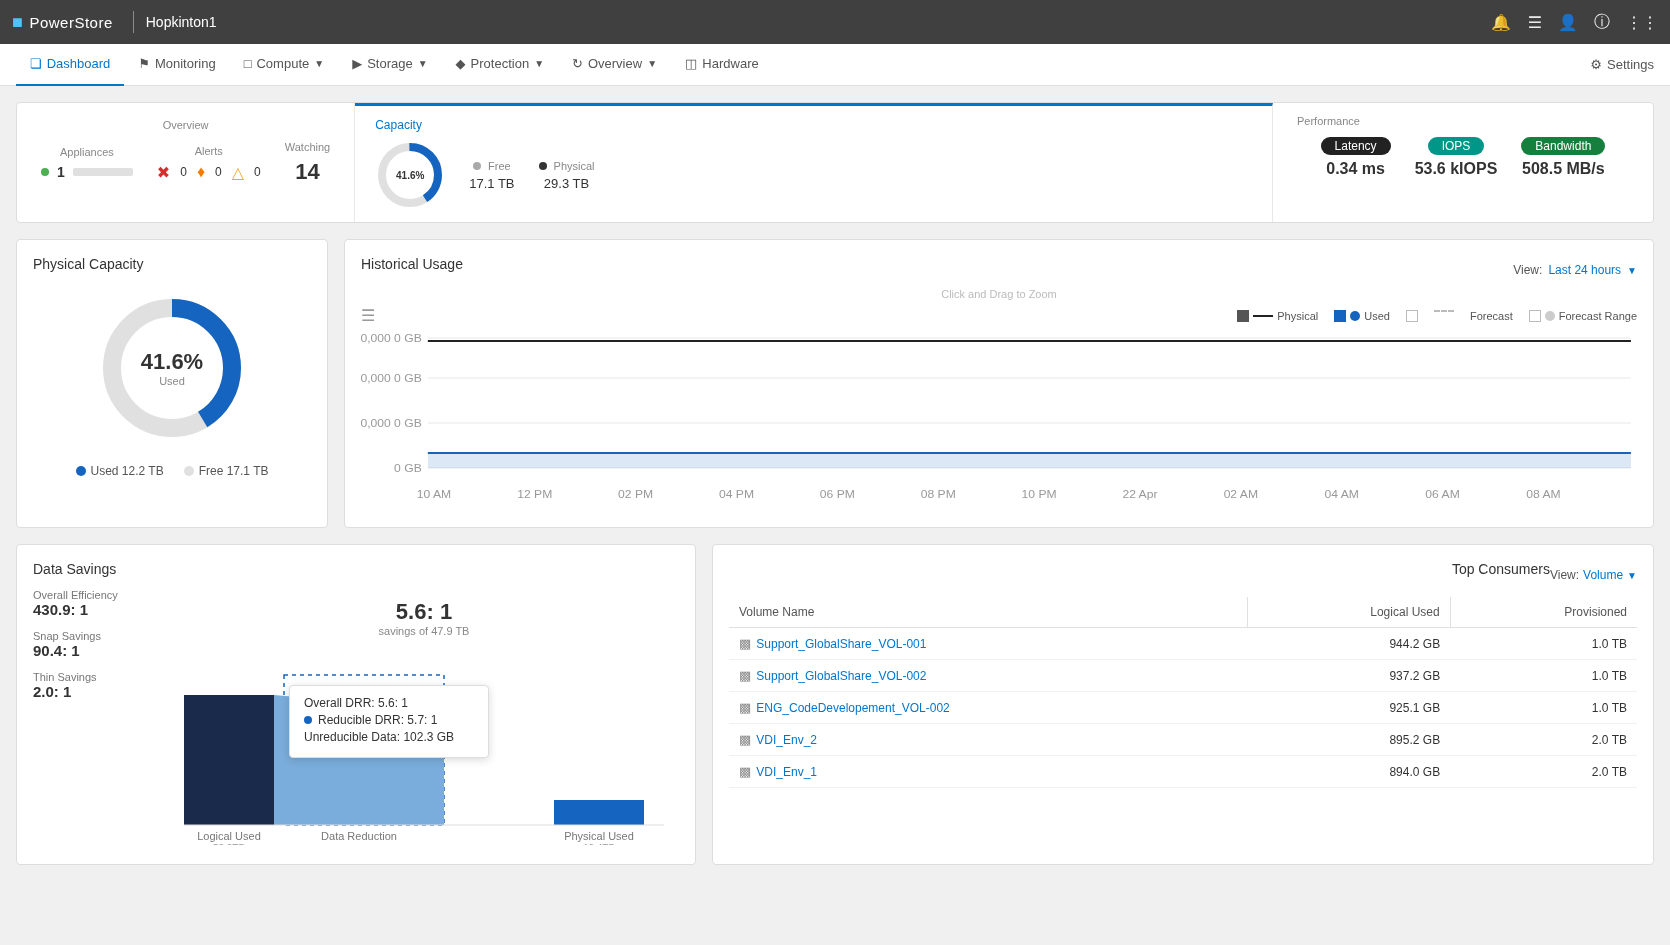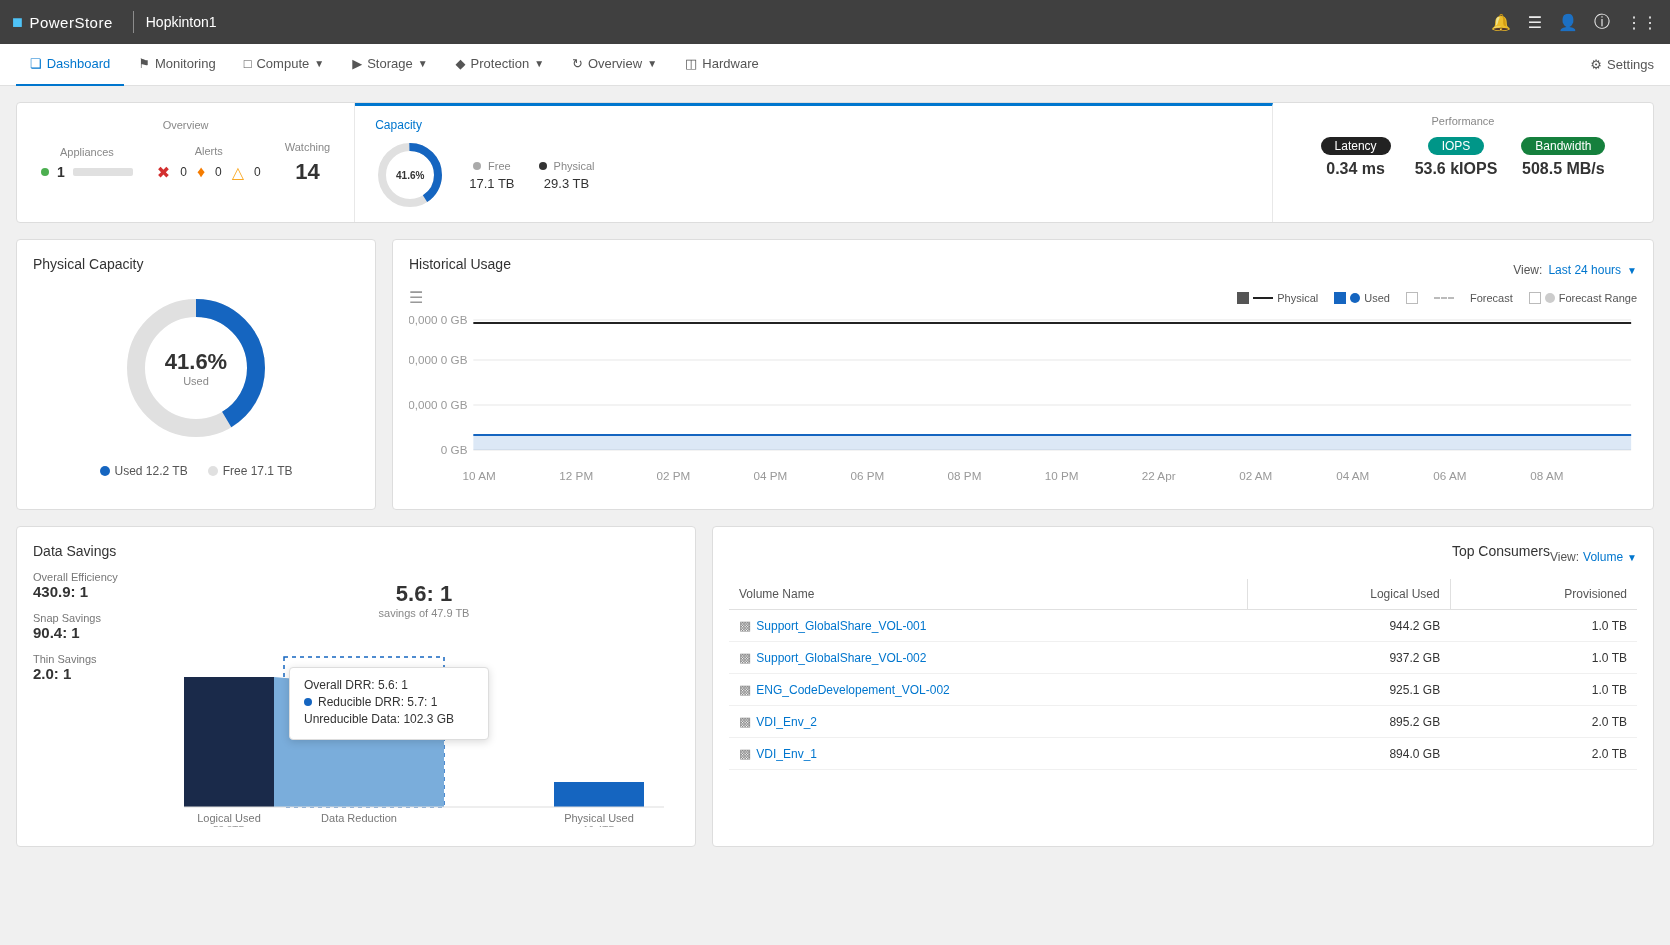--- a/index.html
+++ b/index.html
@@ -44,36 +44,36 @@
     .donut-small { position: relative; width: 70px; height: 70px; }
     .donut-label-small { position: absolute; top: 50%; left: 50%; transform: translate(-50%, -50%); font-size: 11px; font-weight: 600; color: #333; text-align: center; }
     .capacity-stats { display: flex; gap: 24px; }
     .cap-stat { text-align: center; }
     .cap-stat-label { font-size: 11px; color: #888; margin-bottom: 4px; }
     .cap-stat-dot { display: inline-block; width: 8px; height: 8px; border-radius: 50%; margin-right: 4px; }
     .cap-stat-val { font-size: 13px; font-weight: 500; }
 
     
     .performance-section { min-width: 380px; padding: 12px 24px; display: flex; flex-direction: column; }
-    .perf-title { font-size: 11px; color: #888; margin-bottom: 10px; text-align: center; }
+    .perf-title { font-size: 11px; color: #888; margin-bottom: 10px; text-align: left; }
     .perf-badges { display: flex; gap: 24px; justify-content: center; }
     .perf-badge { display: flex; flex-direction: column; align-items: center; gap: 5px; }
     .badge-pill { padding: 2px 14px; border-radius: 12px; font-size: 12px; color: white; font-weight: 500; }
     .badge-latency { background: #222; }
     .badge-iops { background: #009688; }
     .badge-bandwidth { background: #15803d; }
     .perf-val { font-size: 16px; font-weight: 600; color: #333; }
 
     
     .charts-row { display: flex; gap: 16px; margin-bottom: 16px; }
 
     
     .card { background: white; border: 1px solid #ddd; border-radius: 4px; padding: 16px; }
     .card-title { font-size: 14px; font-weight: 500; color: #333; margin-bottom: 12px; }
-    .phys-cap-card { width: 360px; flex-shrink: 0; }
+    .phys-cap-card { width: 312px; flex-shrink: 0; }
     .donut-large-container { display: flex; justify-content: center; margin: 16px 0; }
     .donut-large { position: relative; width: 160px; height: 160px; }
     .donut-large-label { position: absolute; top: 50%; left: 50%; transform: translate(-50%, -50%); text-align: center; }
     .donut-pct { font-size: 22px; font-weight: 600; color: #333; }
     .donut-sub { font-size: 11px; color: #888; }
     .donut-legend { display: flex; gap: 20px; justify-content: center; font-size: 12px; color: #555; }
     .legend-item { display: flex; align-items: center; gap: 5px; }
     .legend-dot { width: 10px; height: 10px; border-radius: 50%; }
 
     
@@ -283,33 +283,34 @@
 
     <div class="card hist-card">
       <div class="hist-header">
         <span class="card-title">Historical Usage</span>
         <div class="view-control">
           <span>View:</span>
           <span style="color:#0076ce;">Last 24 hours</span>
           <span style="font-size:10px;color:#0076ce;">▼</span>
         </div>
       </div>
+      <div class="chart-hint">Click and Drag to Zoom</div>
       <div style="display:flex; justify-content:flex-end; align-items:center; gap:16px; margin-bottom:8px; font-size:11px; color:#555;">
         <span style="color:#999;margin-right:auto;font-size:16px;">☰</span>
         <div style="display:flex;align-items:center;gap:4px;">
           <span style="display:inline-block;width:12px;height:12px;border:1px solid #555;background:#555;"></span>
           <span style="width:20px;height:2px;background:#222;display:inline-block;"></span>
           <span>Physical</span>
         </div>
         <div style="display:flex;align-items:center;gap:4px;">
           <span style="display:inline-block;width:12px;height:12px;border:1px solid #1565c0;background:#1565c0;"></span>
           <span style="width:10px;height:10px;border-radius:50%;background:#1565c0;display:inline-block;"></span>
           <span>Used</span>
         </div>
-        <div style="display:flex;align-items:center;gap:16px;">
+        <div style="display:flex;align-items:flex-start;gap:16px;">
           <span style="display:inline-block;width:12px;height:12px;border:1px solid #bbb;background:white;"></span>
           <span style="width:20px;height:0;border-top:2px dashed #bbb;display:inline-block;"></span>
           <span>Forecast</span>
         </div>
         <div style="display:flex;align-items:center;gap:4px;">
           <span style="display:inline-block;width:12px;height:12px;border:1px solid #bbb;background:white;"></span>
           <span style="width:10px;height:10px;border-radius:50%;background:#ccc;display:inline-block;"></span>
           <span>Forecast Range</span>
         </div>
       </div>

